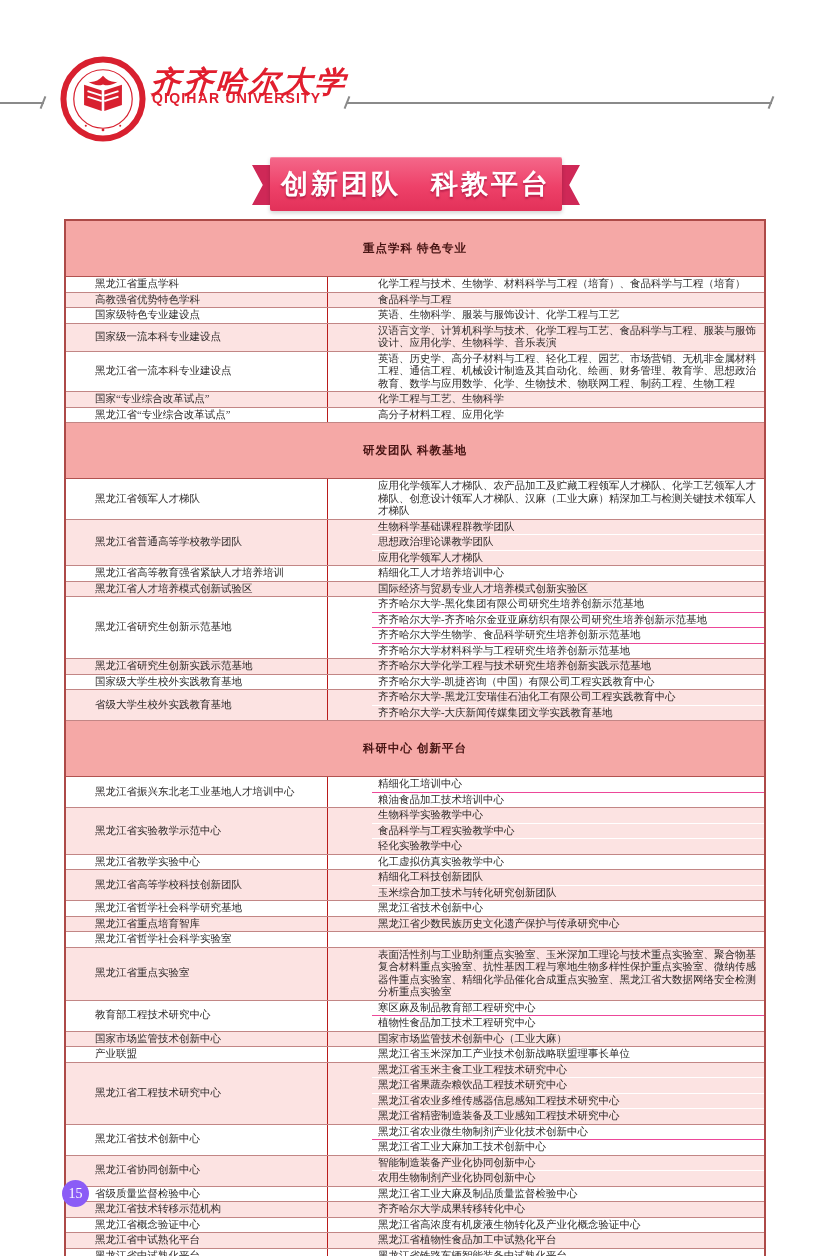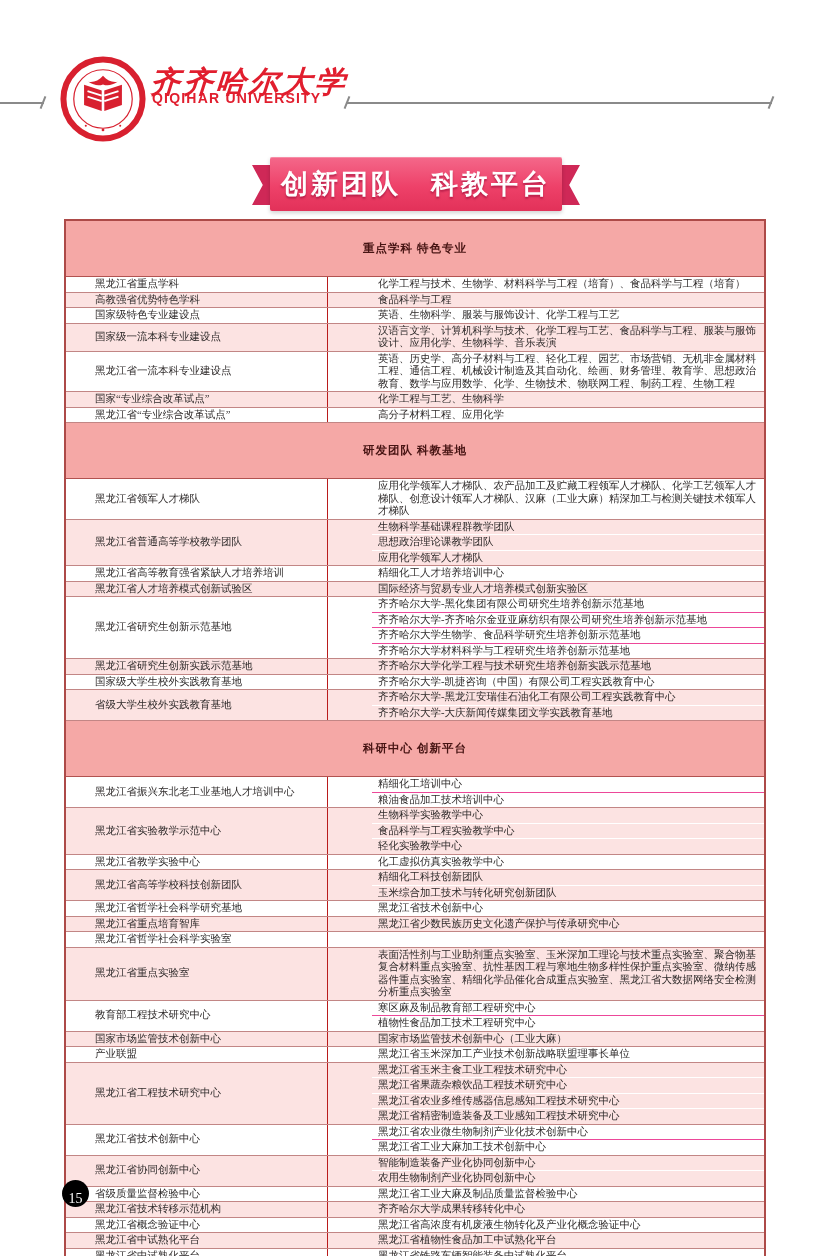--- a/index.html
+++ b/index.html
@@ -77,22 +77,22 @@
   }
   .vals { flex:1; display:flex; flex-direction:column; }
   .val { flex:1; display:flex; align-items:center; min-height:12.5px;margin-left:44px; }
   .val + .val { border-top:1px solid #ec4899; }
   .rgroup.shaded .val + .val { border-top-color:#ffffff; }
 
   
   .pagenum {
     position:absolute; left:62px; top:1180px;
     width:27px; height:27px; border-radius:50%;
-    background:#000000; color:#ffffff;
-    display:flex; align-items:flex-end; justify-content:center;
+    background:#8b5cf6; color:#ffffff;
+    display:flex; align-items:center; justify-content:center;
     font-size:14px; font-family:"Liberation Serif", serif;
   }
 </style>
 </head>
 <body>
 
 <div class="page">
 
   <div class="rule rule-left">
     <span class="tick end"></span>

